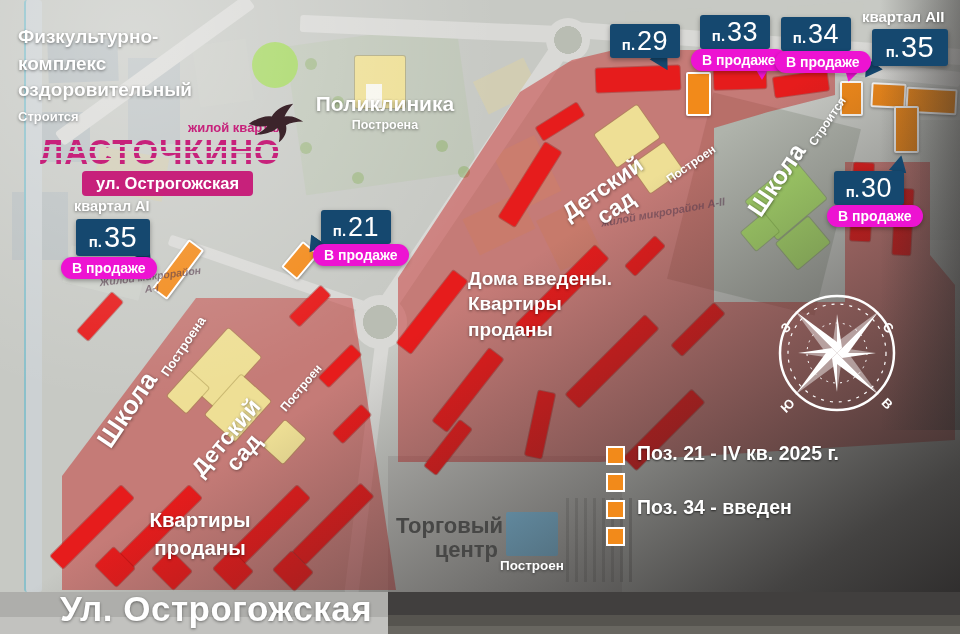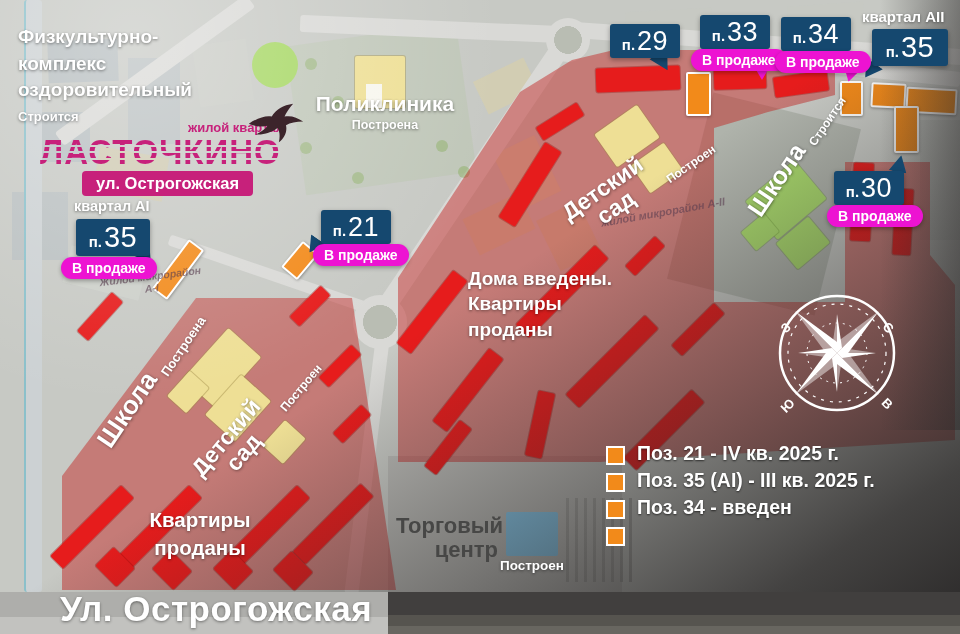--- a/index.html
+++ b/index.html
@@ -306,21 +306,20 @@
   </div>
   <div class="pill" style="left:827px;top:205px">В продаже</div>
 
   <div class="legend">
     <div class="legend-row">
         <div class="legend-sq"></div>
         <span>Поз. 21 - IV кв. 2025 г.</span>
       </div>
     <div class="legend-row">
         <div class="legend-sq"></div>
-        <span>Поз. 35 (AI) - III кв. 2025 г.</span>
       </div>
     <div class="legend-row">
         <div class="legend-sq"></div>
         <span>Поз. 34 - введен</span>
       </div>
     <div class="legend-row">
         <div class="legend-sq"></div>
       </div>
   </div>
 

